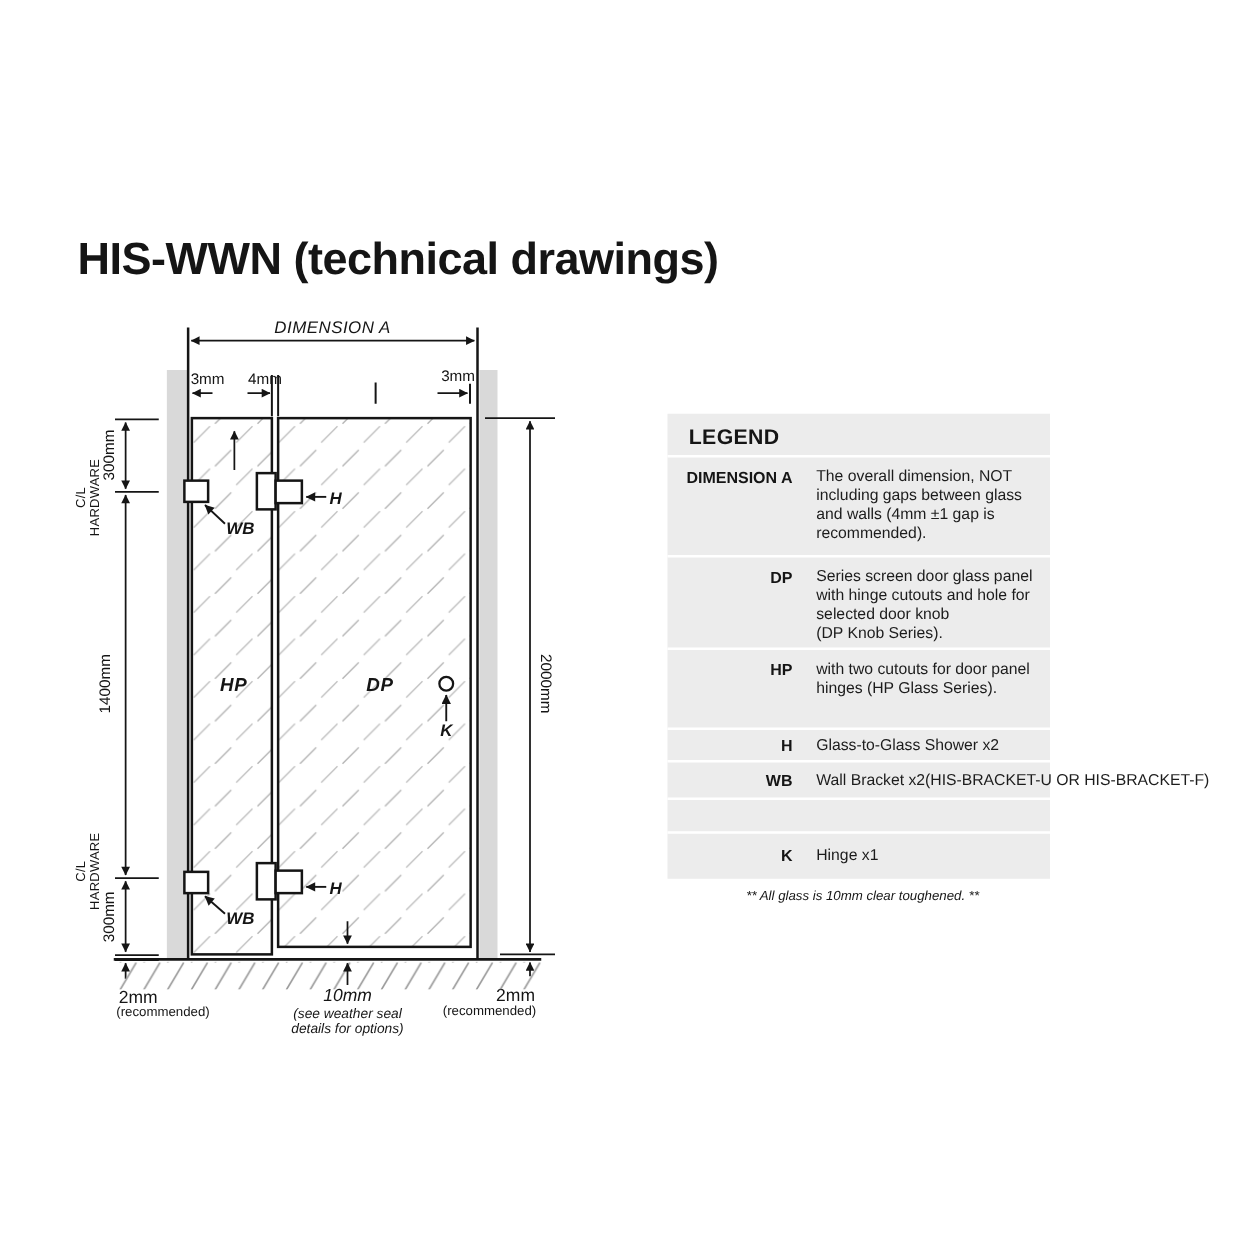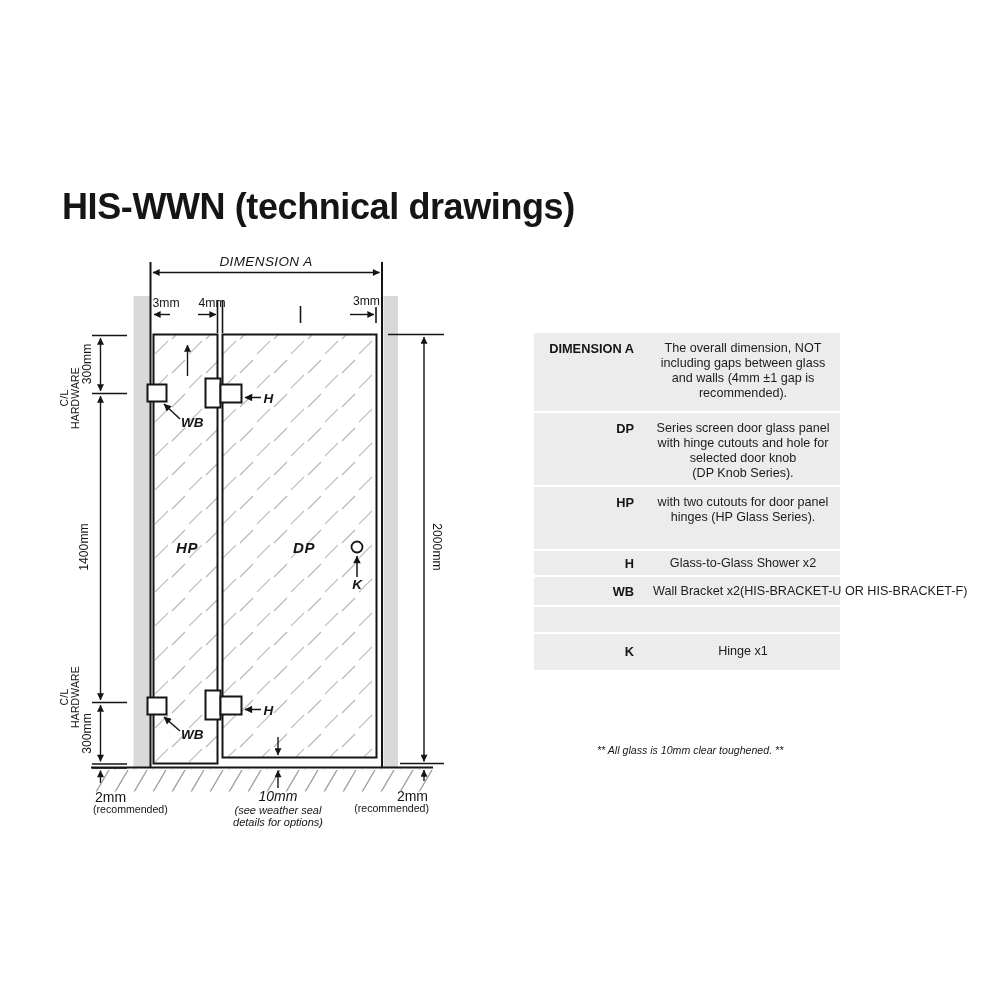--- a/index.html
+++ b/index.html
@@ -25,34 +25,34 @@
     box-sizing:border-box;display:flex;border-top:2px solid #ffffff;
   }
   .lterm{
     box-sizing:border-box;width:100px;text-align:right;font-weight:bold;
     font-size:12.8px;padding-top:8px;color:#151515;flex:0 0 auto;
   }
   .ldesc{
     box-sizing:border-box;margin-left:19px;font-size:12.6px;line-height:14.9px;
     padding-top:8px;color:#1c1c1c;width:180px;flex:0 0 auto;
   }
-  .ldesc span{display:block;text-align:center;}
+  .ldesc span{display:block;}
   .row-dim{height:80px}
   .row-dp{height:74px}
   .row-hp{height:64px}
   .row-h{height:26px}
   .row-h .lterm,.row-h .ldesc{padding-top:5px}
   .row-wb{height:30px}
   .row-wb .lterm,.row-wb .ldesc{padding-top:7px}
   .row-wb .ldesc{width:auto;white-space:nowrap;overflow:visible;}
   .row-empty{height:27px}
   .row-k{height:38px}
   .row-k .lterm,.row-k .ldesc{padding-top:10px}
   .legend-footnote{
-    position:absolute;left:597px;top:744px;font-size:10.6px;font-style:italic;
+    position:absolute;left:597px;top:711px;font-size:10.6px;font-style:italic;
     color:#161616;white-space:nowrap;
   }
   
   text{font-family:"Liberation Sans",sans-serif;fill:#151515;}
   .t-dim{font-size:12.2px;}
   .t-dimA{font-size:13.5px;font-style:italic;letter-spacing:0.4px;}
   .t-rot{font-size:12.2px;}
   .t-clh{font-size:10.4px;letter-spacing:0.2px;}
   .t-panel{font-size:15px;font-weight:bold;font-style:italic;letter-spacing:0.5px;}
   .t-part{font-size:13.5px;font-weight:bold;font-style:italic;}
@@ -158,20 +158,21 @@
   <rect x="95" y="769.5" width="338" height="22" fill="url(#floorhatch)"></rect>
 
   <line x1="278" y1="737" x2="278" y2="755" stroke="#151515" stroke-width="1.4" marker-end="url(#mk)"></line>
   <line x1="278" y1="788" x2="278" y2="770.5" stroke="#151515" stroke-width="1.4" marker-end="url(#mk)"></line>
   <text class="t-mm" x="278" y="801" text-anchor="middle" font-style="italic">10mm</text>
   <text class="t-notei" x="278" y="814" text-anchor="middle">(see weather seal</text>
   <text class="t-notei" x="278" y="826" text-anchor="middle">details for options)</text>
 </svg>
 
 <div class="legend">
+  <div class="legend-header">LEGEND</div>
 
   <div class="lrow row-dim">
     <div class="lterm">DIMENSION A</div>
     <div class="ldesc">
       <span>The overall dimension, NOT</span>
       <span>including gaps between glass</span>
       <span>and walls (4mm ±1 gap is</span>
       <span>recommended).</span>
     </div>
   </div>

